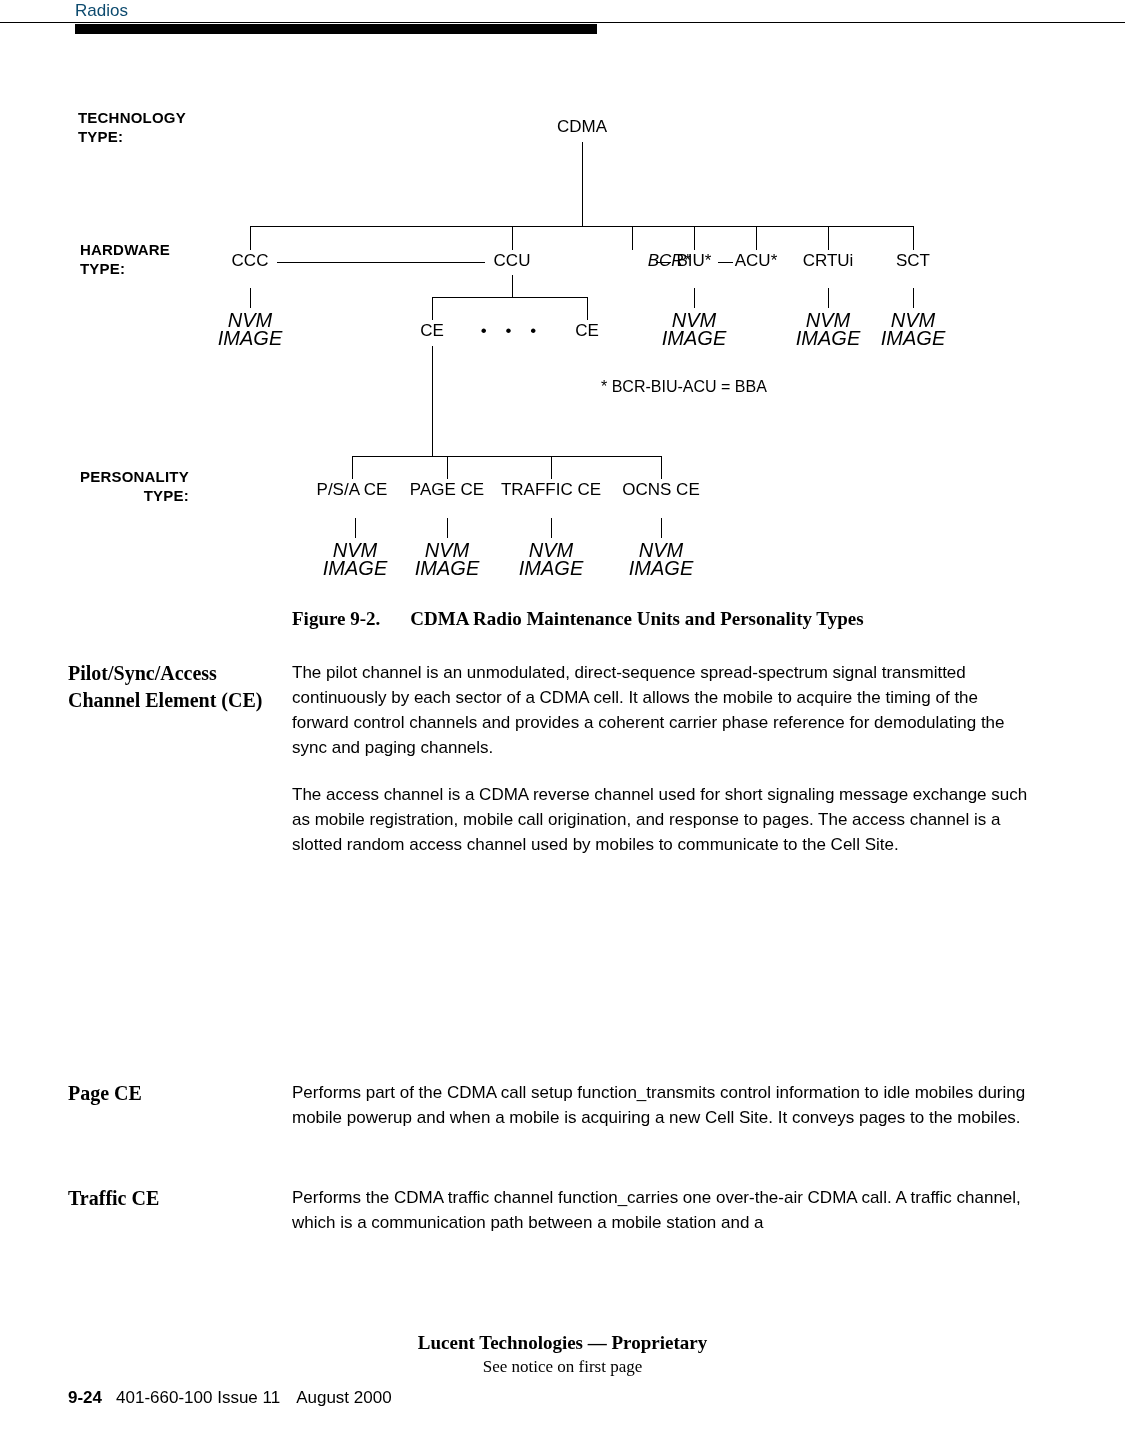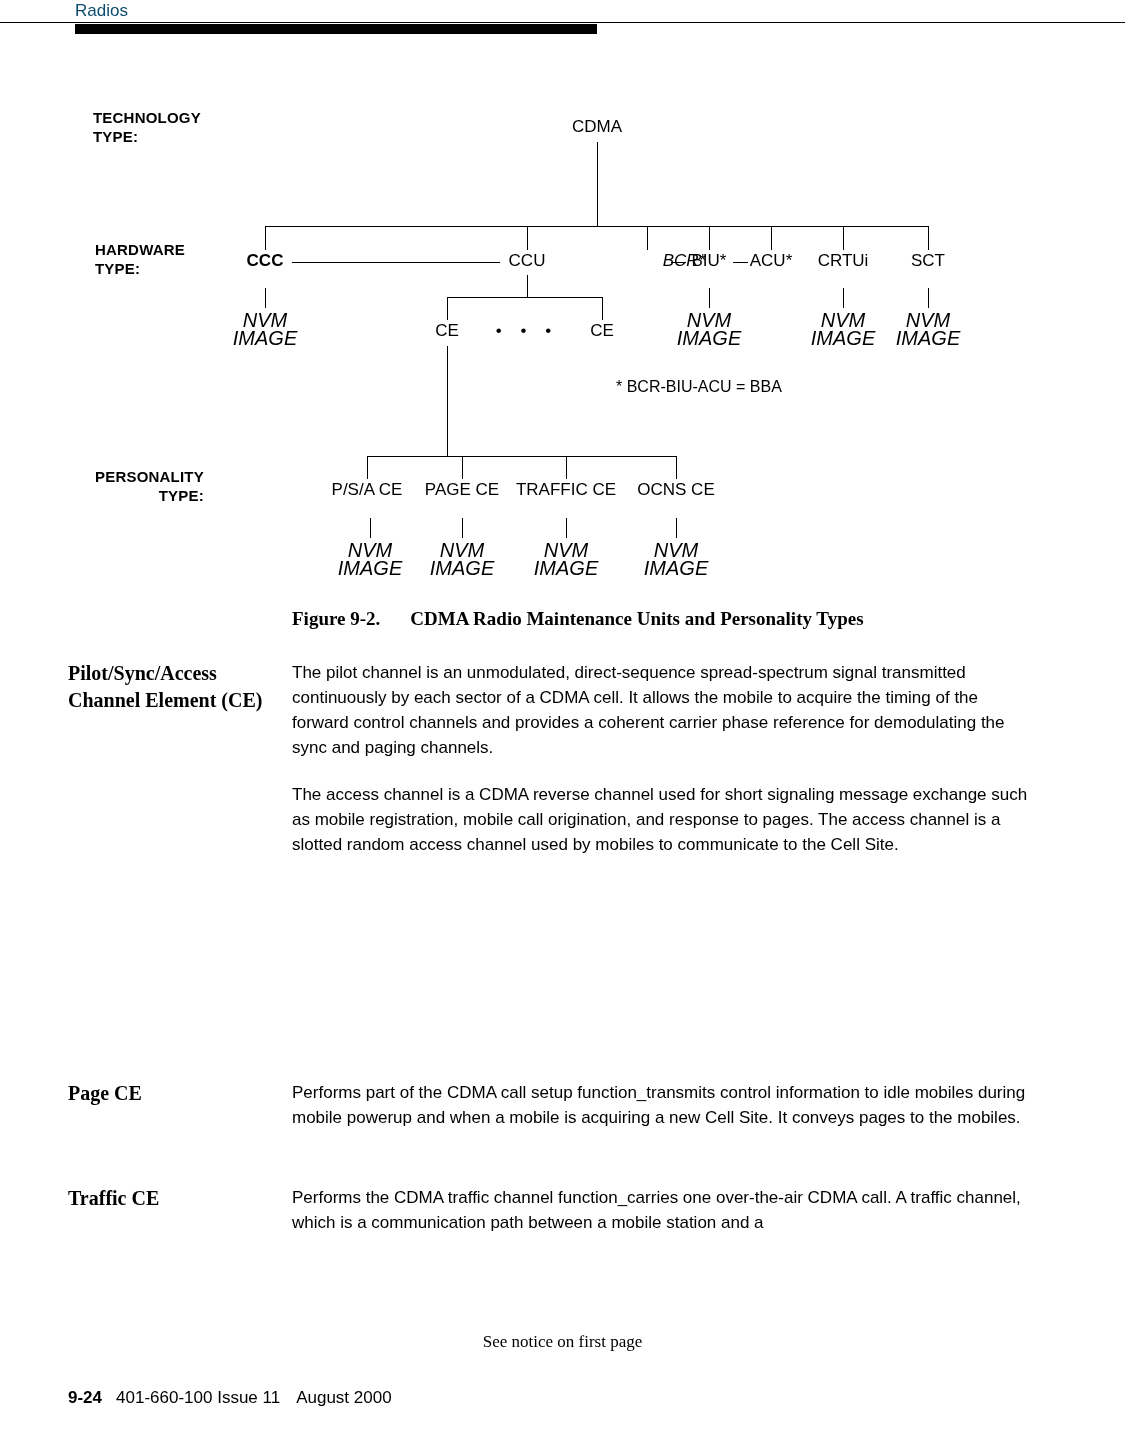--- a/index.html
+++ b/index.html
@@ -44,21 +44,20 @@
   }
 
   
   #figure {
     position: absolute;
     left: 0;
     top: 0;
     width: 1075px;
     height: 1430px;
     pointer-events: none;
-    margin-left: 15px;
   }
   #figure * { pointer-events: auto; }
 
   .row-label {
     position: absolute;
     font-family: "Liberation Sans", sans-serif;
     font-weight: bold;
     font-size: 15px;
     line-height: 19px;
     letter-spacing: 0.2px;
@@ -208,21 +207,21 @@
   <div class="hline" style="left:250px; top:226px; width:664px;"></div>
 
   <div class="vline" style="left:250px; top:226px; height:24px;"></div>
   <div class="vline" style="left:512px; top:226px; height:24px;"></div>
   <div class="vline" style="left:632px; top:226px; height:24px;"></div>
   <div class="vline" style="left:694px; top:226px; height:24px;"></div>
   <div class="vline" style="left:756px; top:226px; height:24px;"></div>
   <div class="vline" style="left:828px; top:226px; height:24px;"></div>
   <div class="vline" style="left:913px; top:226px; height:24px;"></div>
 
-  <div class="node" style="left:250px; top:251px;font-weight:bold;">CCC</div>
+  <div class="node" style="left:250px; top:251px;">CCC</div>
   <div class="node" style="left:512px; top:251px;">CCU</div>
   <div class="node" style="left:669px; top:251px;font-style:italic;">BCR*</div>
   <div class="node" style="left:694px; top:251px;">BIU*</div>
   <div class="node" style="left:756px; top:251px;">ACU*</div>
   <div class="node" style="left:828px; top:251px;">CRTUi</div>
   <div class="node" style="left:913px; top:251px;">SCT</div>
 
   <div class="hline" style="left:277px; top:262px; width:208px;"></div>
 
   <div class="hline" style="left:656px; top:262px; width:15px;"></div>
@@ -306,18 +305,19 @@
 </div>
 
 <div class="section" style="top:1185px;">
   <div class="side-head">Traffic CE</div>
   <div class="body-col">
     <p>Performs the CDMA traffic channel function_carries one over-the-air CDMA call. A traffic channel, which is a communication path between a mobile station and a</p>
   </div>
 </div>
 
 <div id="footer-notice">
+  <div class="line1">Lucent Technologies — Proprietary</div>
   <div class="line2">See notice on first page</div>
 </div>
 
 <div id="footer-meta">
   <span class="pagenum">9-24</span><span class="docid">401-660-100 Issue 11</span><span>August 2000</span>
 </div>
 
 </body></html>

